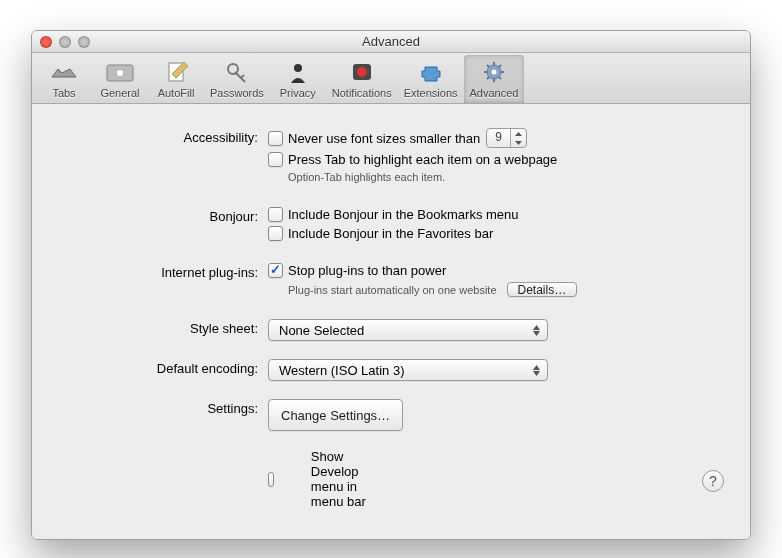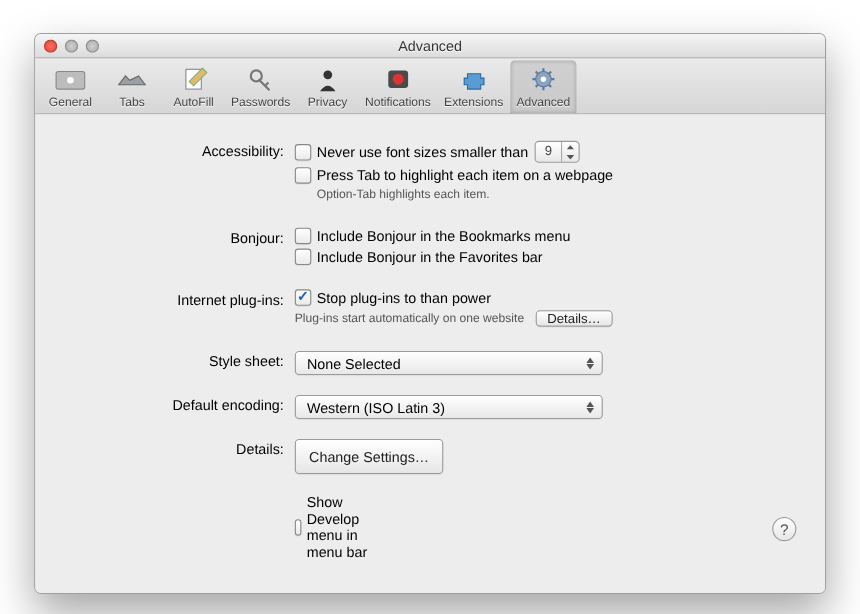--- a/index.html
+++ b/index.html
@@ -193,33 +193,33 @@
       <span class="tl-min"></span>
       <span class="tl-zoom"></span>
     </div>
     <div class="title">Advanced</div>
   </div>
 
   <div class="toolbar">
     <div class="tbitem">
       <span class="icon">
         <svg viewBox="0 0 32 26">
+            <path d="M4 18 L10 10 L14 14 L22 10 L28 18 Z" fill="#9aa0a6" stroke="#666"></path>
+          </svg>
+      </span>
+      <span class="lbl">Tabs</span>
+    </div>
+    <div class="tbitem">
+      <span class="icon">
+        <svg viewBox="0 0 32 26">
             <rect x="3" y="6" width="26" height="16" rx="2" fill="#bcbcbc" stroke="#888"></rect>
             <circle cx="16" cy="14" r="3" fill="#fff"></circle>
           </svg>
       </span>
       <span class="lbl">General</span>
-    </div>
-    <div class="tbitem">
-      <span class="icon">
-        <svg viewBox="0 0 32 26">
-            <path d="M4 18 L10 10 L14 14 L22 10 L28 18 Z" fill="#9aa0a6" stroke="#666"></path>
-          </svg>
-      </span>
-      <span class="lbl">Tabs</span>
     </div>
     <div class="tbitem">
       <span class="icon">
         <svg viewBox="0 0 32 26">
             <rect x="9" y="4" width="14" height="18" fill="#fff" stroke="#888"></rect>
             <path d="M24 3 L28 7 L16 19 L12 15 Z" fill="#e2b96a" stroke="#8a6"></path>
           </svg>
       </span>
       <span class="lbl">AutoFill</span>
     </div>
@@ -330,21 +330,21 @@
     </div>
 
     <div class="group">
       <div class="row">
         <div class="label">Internet plug-ins:</div>
         <div class="ctrl">
           <div class="line">
             <input type="checkbox" class="cb" checked="" style="">
             <span>Stop plug-ins to than power</span>
           </div>
-          <div class="line" style="">
+          <div class="line" style="margin-left:20px;">
             <span style="font-size:11px;color:#555;">Plug-ins start automatically on one website</span>
             <span style="width:10px;"></span>
             <div class="button small">
                 <span>Details…</span>
               </div>
           </div>
         </div>
       </div>
     </div>
 
@@ -381,33 +381,33 @@
                   <path d="M0 0 L3.5 5 L7 0 Z" fill="#555"></path>
                 </svg>
             </span>
           </div>
         </div>
       </div>
     </div>
 
     <div class="group">
       <div class="row">
-        <div class="label">Details:</div>
+        <div class="label">Settings:</div>
         <div class="ctrl">
           <div class="button">
               <span>Change Settings…</span>
             </div>
         </div>
       </div>
     </div>
 
     <div class="row footer">
       <div class="label"></div>
       <div class="ctrl" style="display:flex;align-items:center;">
-        <div class="line" style="flex:0;">
+        <div class="line" style="flex:0;gap:32px;">
           <input type="checkbox" class="cb" style="">
           <span>Show Develop menu in menu bar</span>
         </div>
         <div class="helpbtn">
             <span>?</span>
           </div>
       </div>
     </div>
 
   </div>

